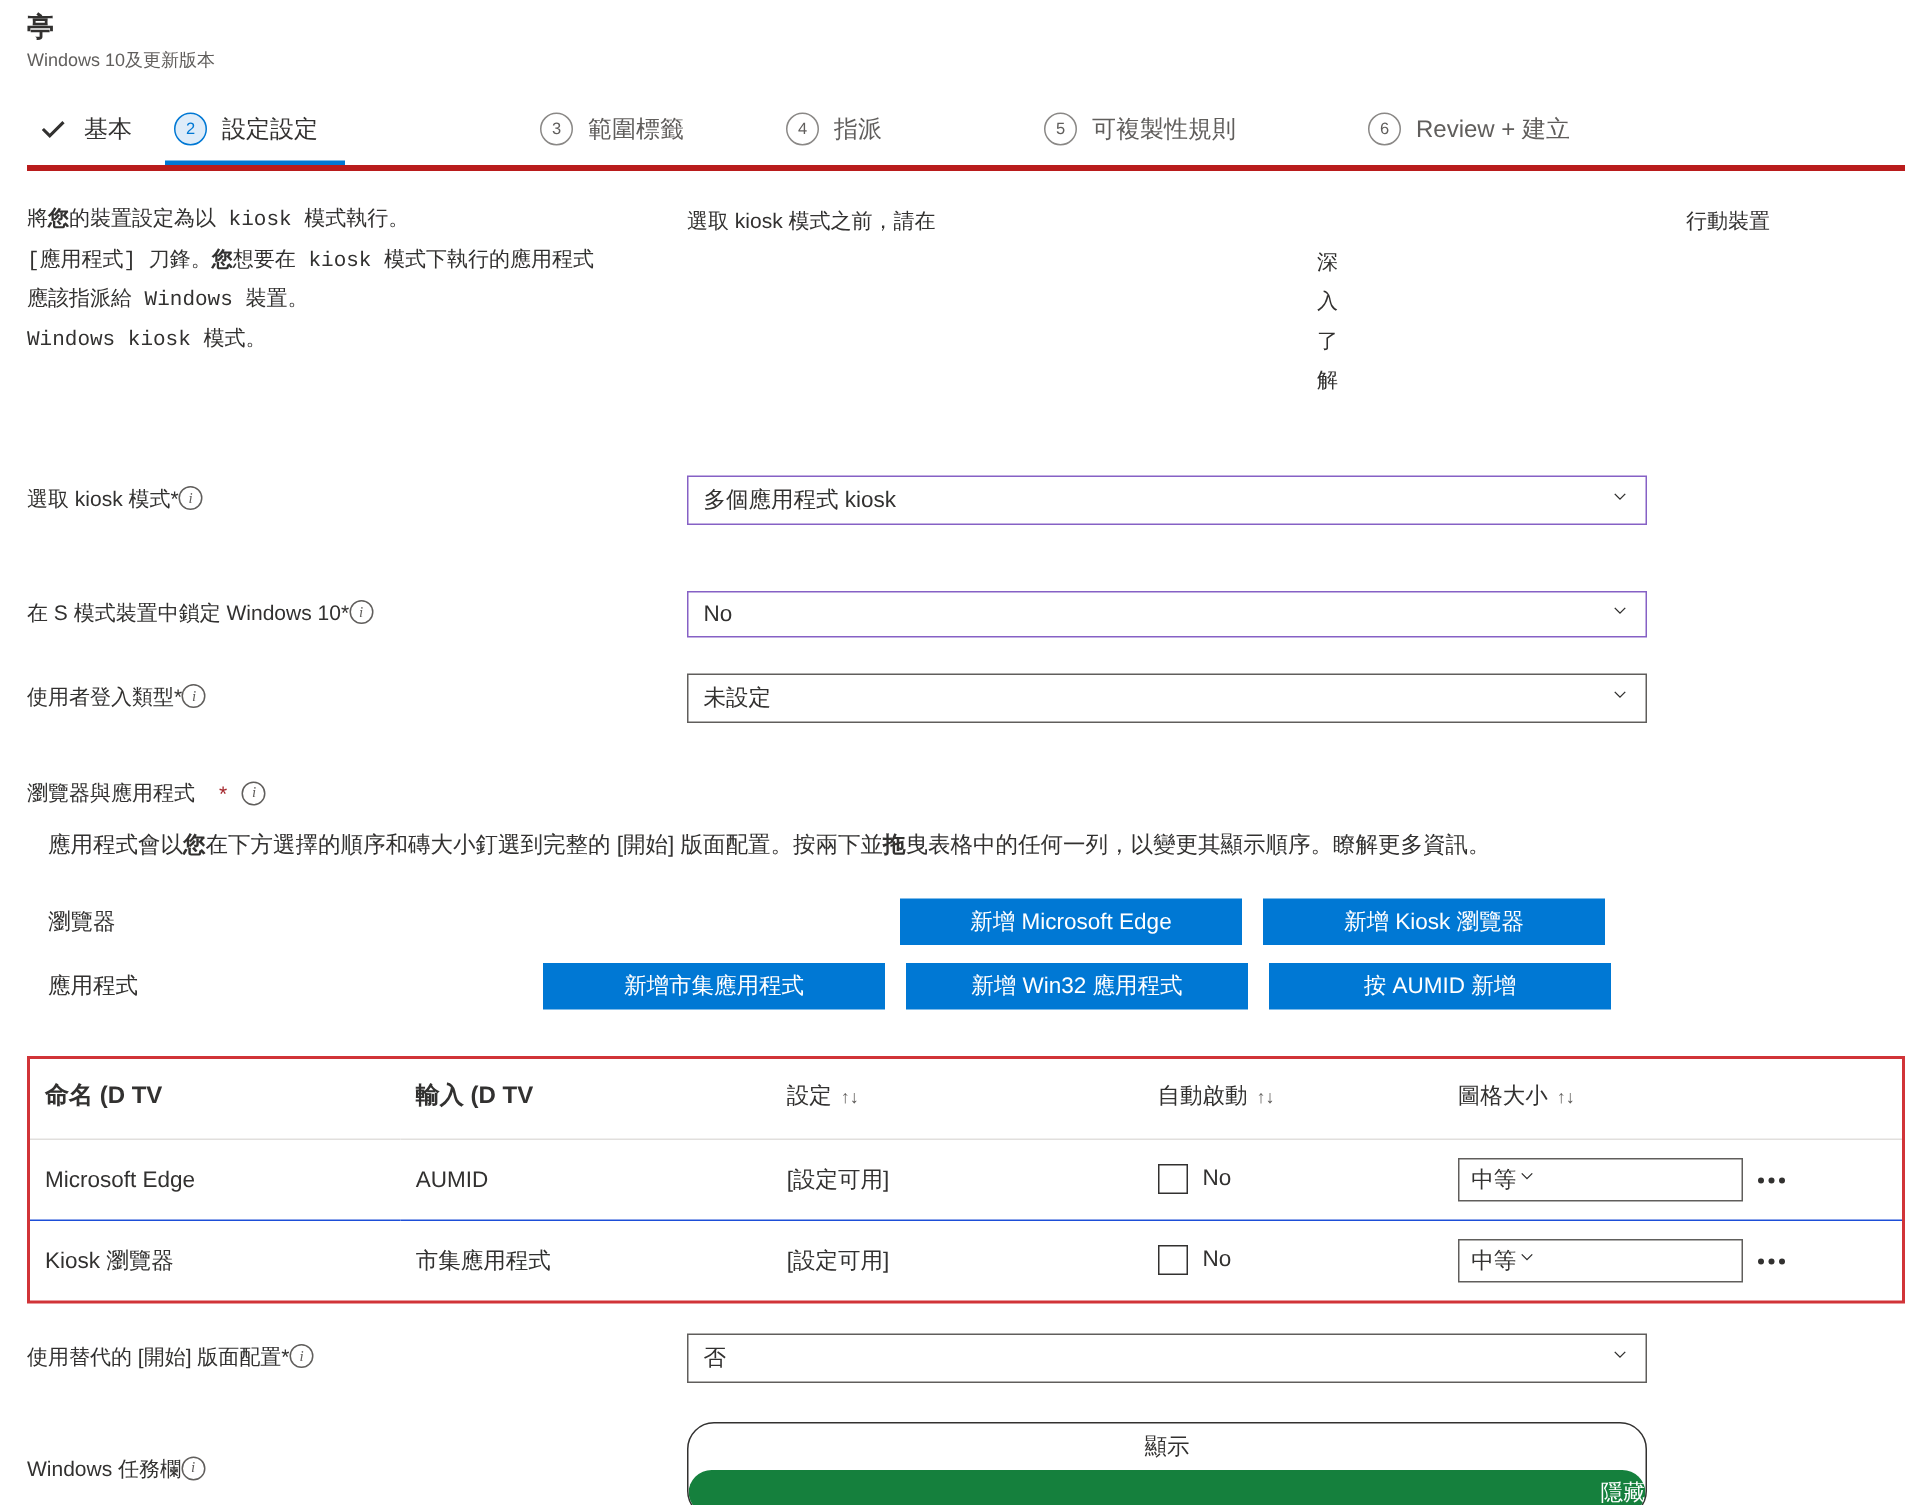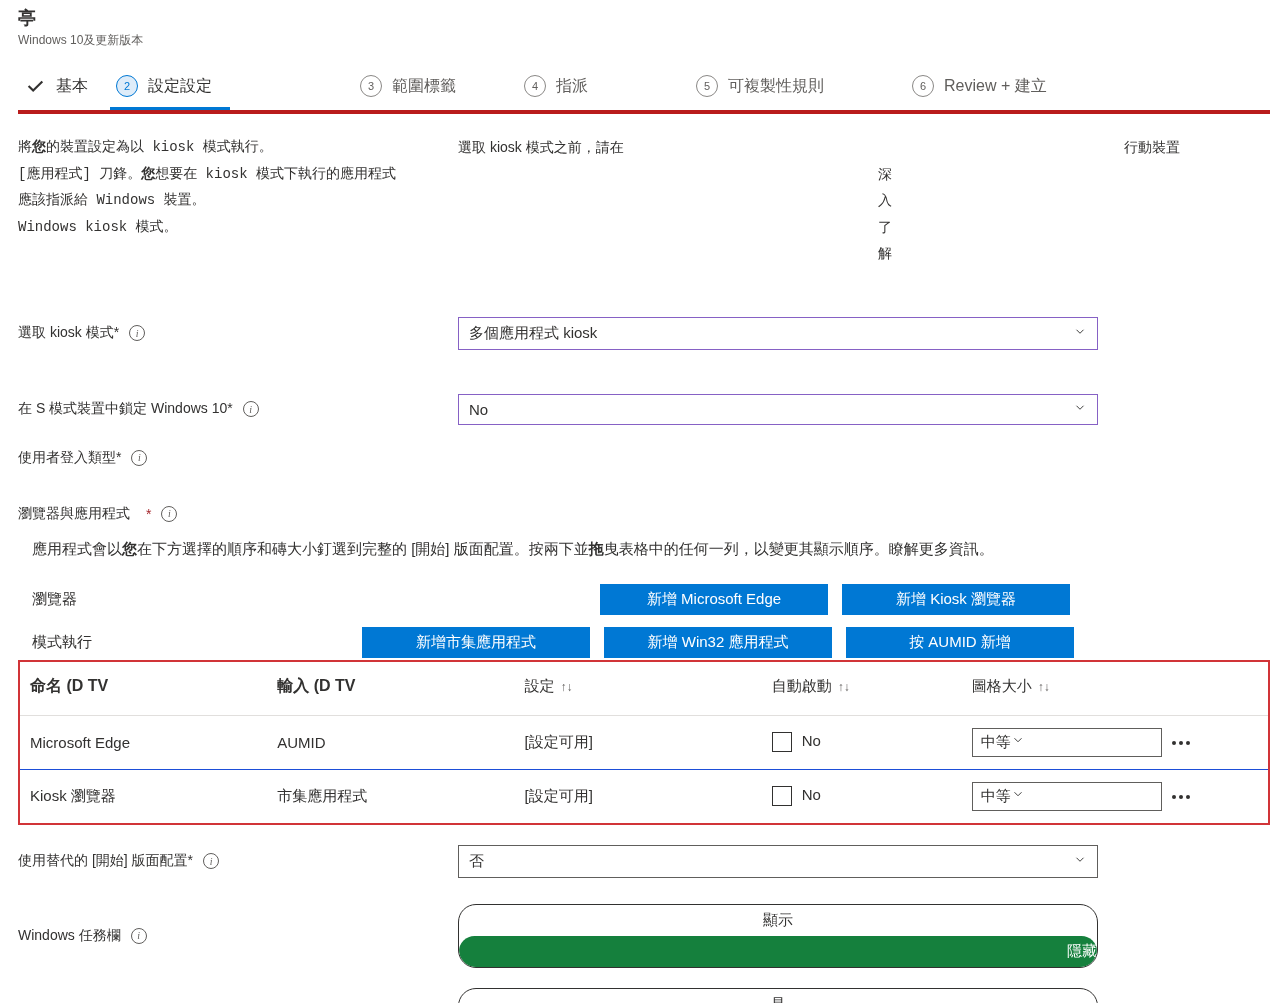--- a/index.html
+++ b/index.html
@@ -52,21 +52,21 @@
   .intro-row .col-a { flex: 0 0 380px; line-height: 1.9; font-family: Liberation Mono, monospace; }
   .intro-row .col-b { flex: 0 0 400px; line-height: 1.9; }
   .intro-row .col-c { margin-left: auto; text-align: right; line-height: 1.9; padding-right: 90px;}
   b { font-weight: 700; }
 
   .form-row {
     display: flex;
     align-items: center;
     margin-top: 32px;
   }
-  .form-row .label-col { flex: 0 0 440px; display: flex; align-items: center; gap: 10px; }
+  .form-row .label-col { flex: 0 0 440px; display: flex; gap: 0; }
   .form-row .control-col { flex: 0 0 640px; }
   .info-icon {
     display: inline-flex;
     width: 16px; height: 16px;
     border: 1px solid #605e5c;
     border-radius: 50%;
     font-size: 10px;
     align-items: center; justify-content: center;
     color: #605e5c;
     font-style: italic;
@@ -106,21 +106,21 @@
   .btn-row .btns { display: flex; gap: 14px; margin-left: auto; padding-right: 200px;}
   .btn-row.second .btns { padding-right: 200px; }
   .btn {
     background: #0078d4; color: #fff; border: none;
     font-size: 15px; padding: 6px 0; width: 228px; cursor: pointer;
     text-align: center;
   }
 
   .table-wrap {
     border: 2px solid #d13438;
-    margin-top: 2px;
+    margin-top: 31px;
     padding: 0;
   }
   table { width: 100%; border-collapse: collapse; }
   thead th {
     text-align: left; font-weight: 600; font-size: 16px;
     padding: 14px 10px 18px 10px;
     border-bottom: 1px solid #e1dfdd;
   }
   thead th.sortable { font-weight: 400; font-size: 15px; color: #323130;}
   .sort-icon { margin-left: 6px; font-size: 12px; color: #605e5c; }
@@ -262,41 +262,49 @@
               </svg></span>
         </div>
       </div>
     </div>
 
     <div class="form-row" style="margin-top:24px">
       <div class="label-col">
         <span class="req">使用者登入類型*</span>
         <span class="info-icon">i</span>
       </div>
+      <div class="control-col">
+        <div class="select">
+          <span>未設定</span>
+          <span class="chev"><svg viewBox="0 0 24 24">
+                <path d="M6 9l6 6 6-6" stroke="#323130" stroke-width="1.6" fill="none"></path>
+              </svg></span>
+        </div>
+      </div>
     </div>
 
     <div class="section-heading">
       <span>瀏覽器與應用程式</span>
       <span class="red-ast">*</span>
       <span class="info-icon">i</span>
     </div>
     <div class="section-desc">
       <span>應用程式會以</span><b>您</b><span>在下方選擇的順序和磚大小釘選到完整的 [開始] 版面配置。按兩下並</span><b>拖</b><span>曳表格中的任何一列，以變更其顯示順序。瞭解更多資訊。</span>
     </div>
 
     <div class="btn-row">
       <div class="row-label">瀏覽器</div>
       <div class="btns">
         <button class="btn">新增 Microsoft Edge</button>
         <button class="btn">新增 Kiosk 瀏覽器</button>
       </div>
     </div>
 
     <div class="btn-row second" style="margin-top:12px">
-      <div class="row-label">模式執行</div>
+      <div class="row-label">應用程式</div>
       <div class="btns">
         <button class="btn">新增市集應用程式</button>
         <button class="btn">新增 Win32 應用程式</button>
         <button class="btn">按 AUMID 新增</button>
       </div>
     </div>
 
     <div class="table-wrap">
       <table>
         <thead>

